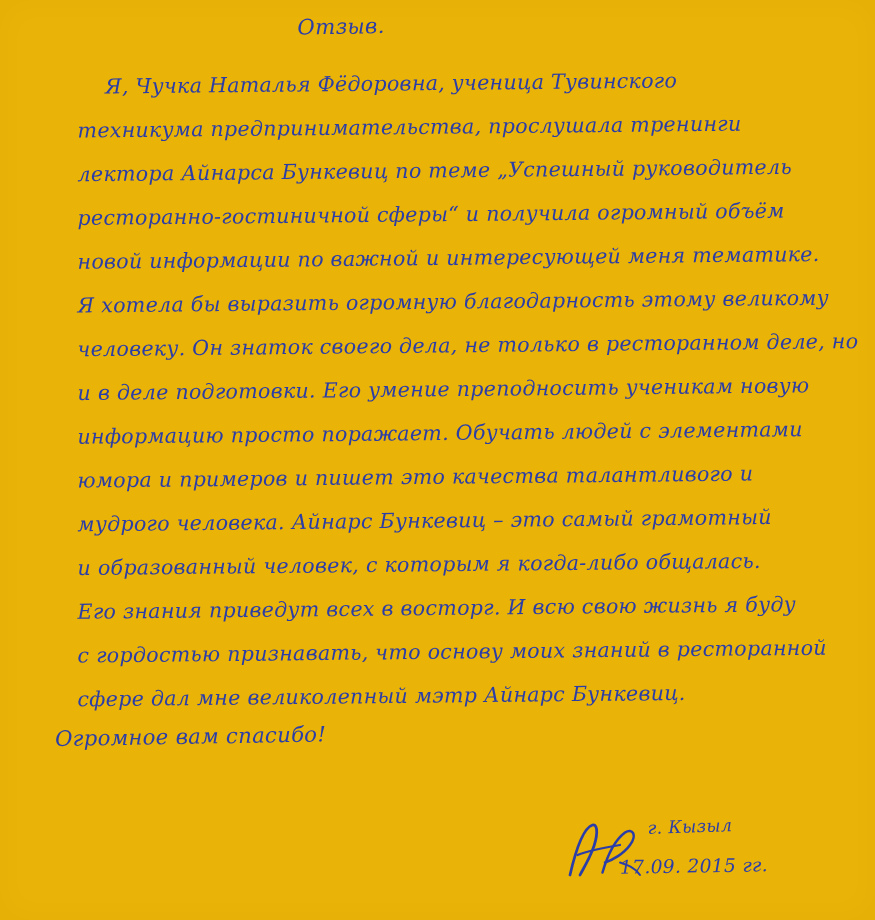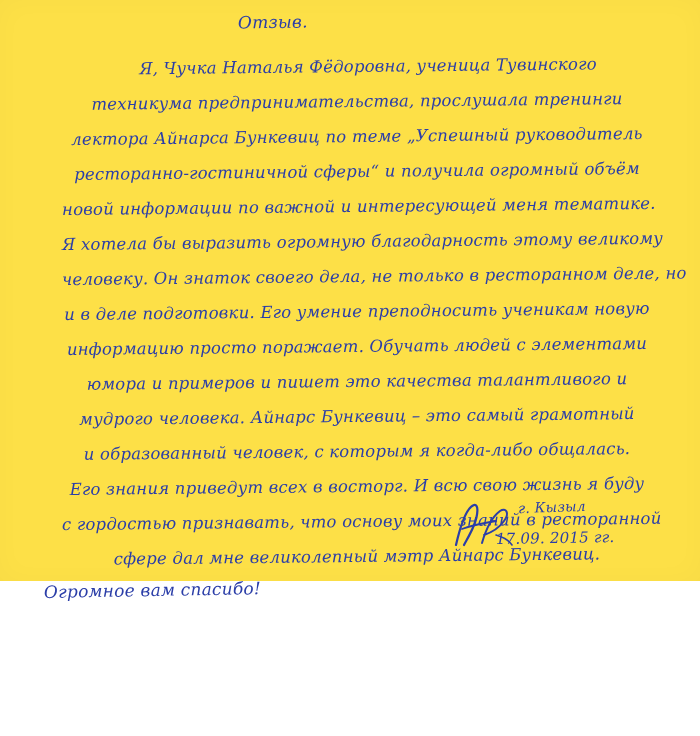--- a/index.html
+++ b/index.html
@@ -10,22 +10,22 @@
     width: 700px;
     height: 736px;
     background: #ffffff;
     font-family: "DejaVu Sans", sans-serif;
     overflow: hidden;
   }
 
   #page {
     position: relative;
     width: 700px;
-    height: 581px;
-    background: #fde047;
+    height: 736px;
+    background: #eab308;
     box-sizing: border-box;
   }
 
   
   .ink {
     color: #2b3ea8;
     font-family: "DejaVu Serif", serif;
     font-style: italic;
     font-weight: 400;
     letter-spacing: 0.2px;
@@ -38,21 +38,20 @@
     left: 238px;
     font-size: 17px;
     transform: rotate(-1deg);
   }
 
   #body-text {
     position: absolute;
     top: 52px;
     left: 62px;
     width: 590px;
-    text-align: center;
   }
 
   .line {
     font-size: 16.5px;
     line-height: 35px;
     height: 35px;
     transform: rotate(-0.6deg);
     transform-origin: left center;
     white-space: nowrap;
   }

